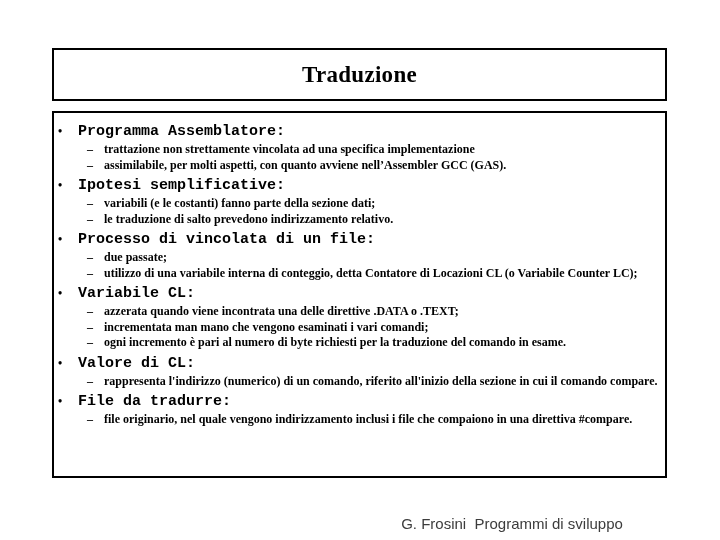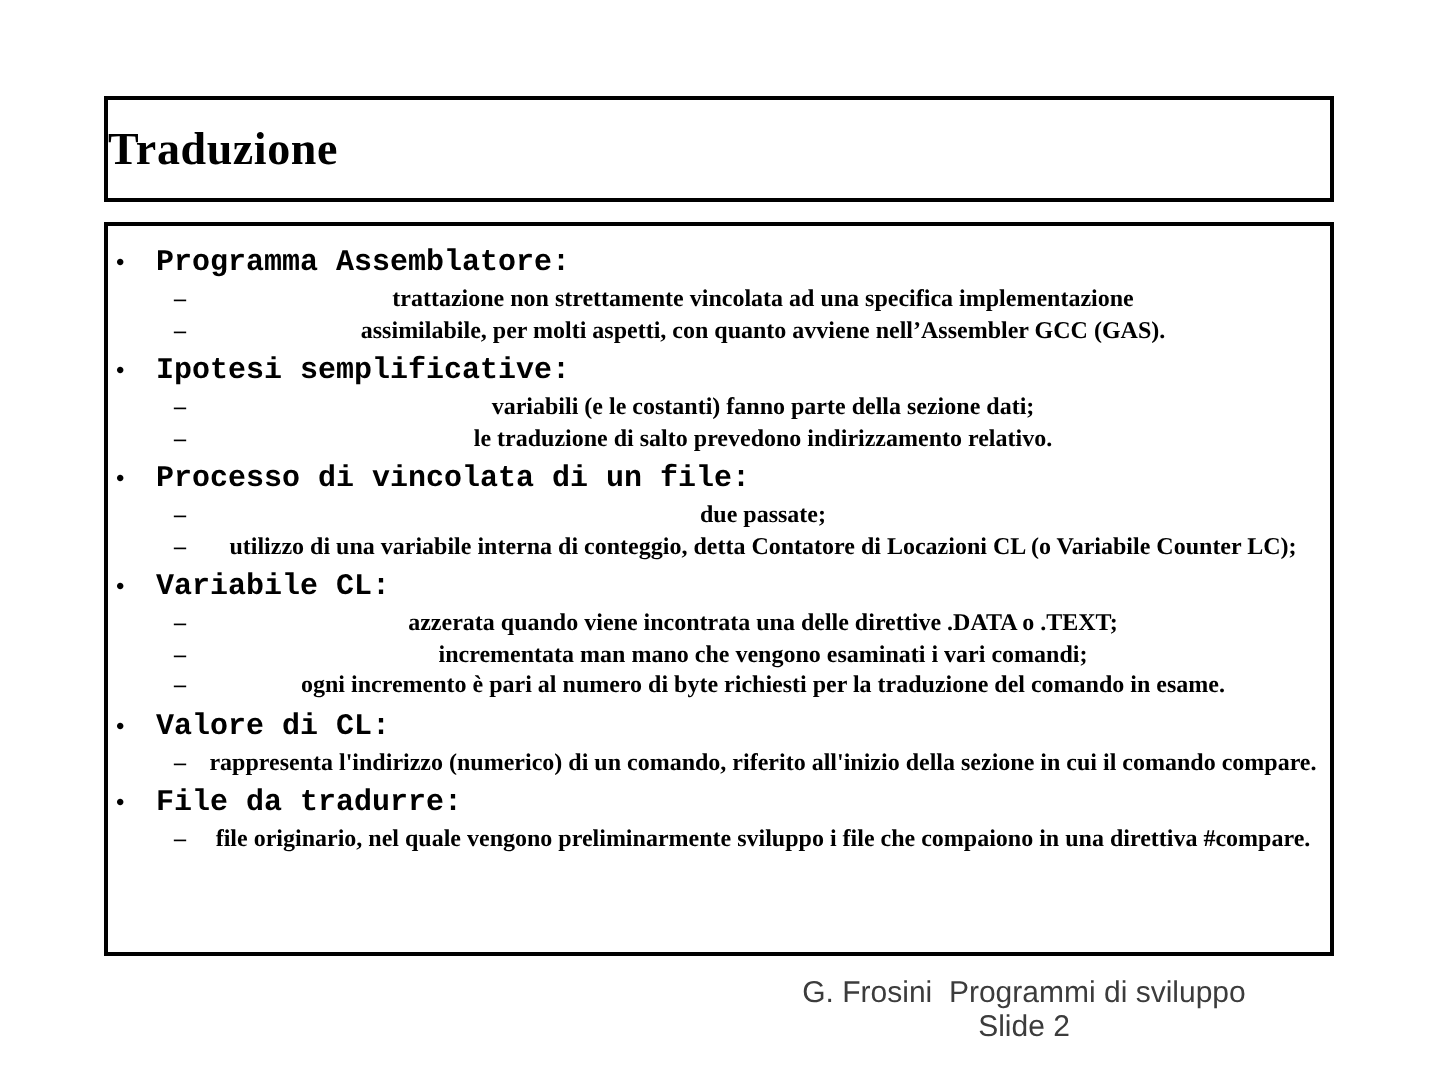--- a/index.html
+++ b/index.html
@@ -18,20 +18,21 @@
   .title-box {
     position: absolute;
     left: 52px;
     top: 48px;
     width: 615px;
     height: 53px;
     border: 2px solid #000000;
     box-sizing: border-box;
     display: flex;
     align-items: center;
+    justify-content: center;
     background: #ffffff;
   }
   .title-text {
     font-size: 23px;
     font-weight: bold;
     letter-spacing: 0.3px;
     white-space: pre;
   }
   .content-box {
     position: absolute;
@@ -74,37 +75,37 @@
     font-weight: bold;
     line-height: 15.5px;
   }
   .sub-marker {
     flex: 0 0 17px;
     margin-left: 33px;
   }
   .sub-text {
     flex: 1;
     padding-right: 2px;
-    text-align: center;
   }
   .it {
   }
   .footer {
     position: absolute;
     left: 342px;
     top: 488px;
     width: 340px;
     text-align: center;
     font-family: "Liberation Sans", sans-serif;
     font-size: 15px;
     line-height: 17px;
     color: #3c3c3c;
   }
   .footer-line {
     white-space: pre;
+    margin-top: 27px;
   }
 </style>
 </head>
 <body>
 
 <div class="title-box">
   <span class="title-text">Traduzione</span>
 </div>
 
 <div class="content-box">
@@ -168,21 +169,21 @@
       <div class="sub-row">
         <span class="sub-marker">–</span>
         <span class="sub-text"><span>rappresenta l'indirizzo (numerico) di un comando, riferito all'inizio della sezione in cui il comando compare.</span></span>
       </div>
       <div class="group-heading">
         <span class="gh-marker">•</span>
         <span class="gh-text">File da tradurre:</span>
       </div>
       <div class="sub-row">
         <span class="sub-marker">–</span>
-        <span class="sub-text"><span>file originario, nel quale vengono preliminarmente sviluppo i file che compaiono in una direttiva </span><span class="it">#compare</span><span>.</span></span>
+        <span class="sub-text"><span>file originario, nel quale vengono indirizzamento inclusi i file che compaiono in una direttiva </span><span class="it">#compare</span><span>.</span></span>
       </div>
     </div>
 </div>
 
 <div class="footer">
   <div class="footer-line">G. Frosini  Programmi di sviluppo</div>
   <div class="footer-line">Slide 2</div>
 </div>
 
 </body></html>

